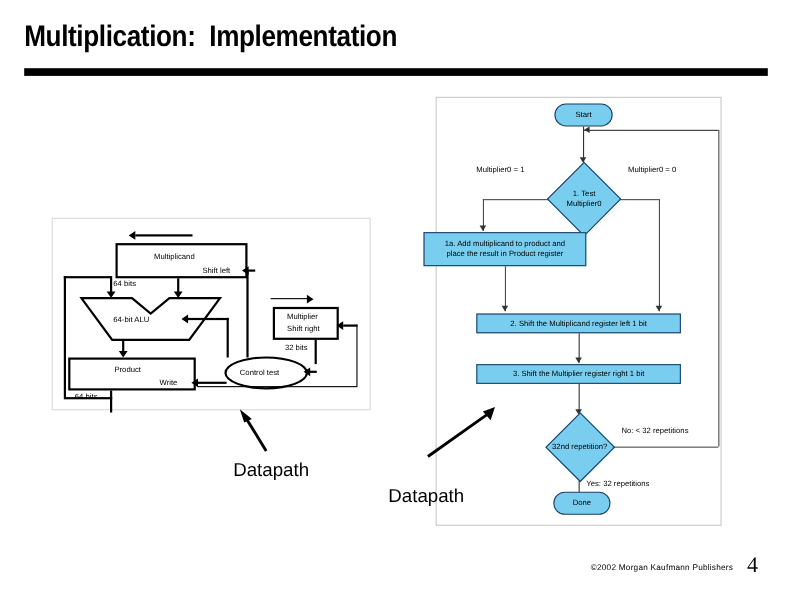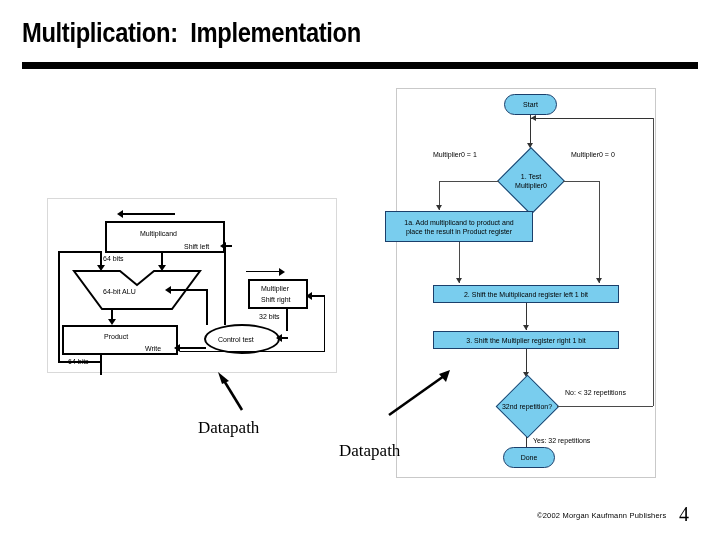--- a/index.html
+++ b/index.html
@@ -142,24 +142,25 @@
     color: #000000;
     white-space: nowrap;
   }
   .fc-ah { position: absolute; width: 0; height: 0; }
   .fc-ah-down { border-left: 3px solid transparent; border-right: 3px solid transparent; border-top: 5px solid #333; }
   .fc-ah-left { border-top: 3px solid transparent; border-bottom: 3px solid transparent; border-right: 5px solid #333; }
 
   
   .annot-label {
     position: absolute;
-    font-family: Liberation Serif, serif;
+    font-family: Liberation Sans, sans-serif;
     font-size: 17px;
     color: #000000;
     white-space: nowrap;
+    margin-left: 14px;
   }
   .annot-arrow { position: absolute; }
 
   
   #copyright {
     position: absolute;
     left: 537px;
     top: 511px;
     font-family: "Liberation Sans", sans-serif;
     font-size: 7.5px;

